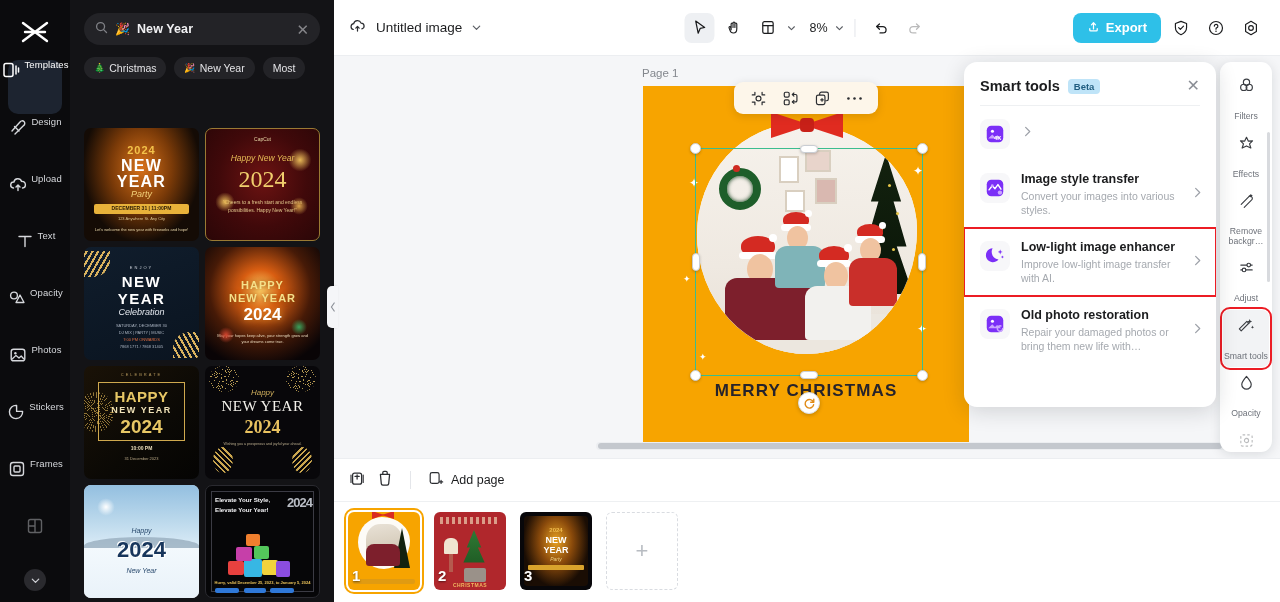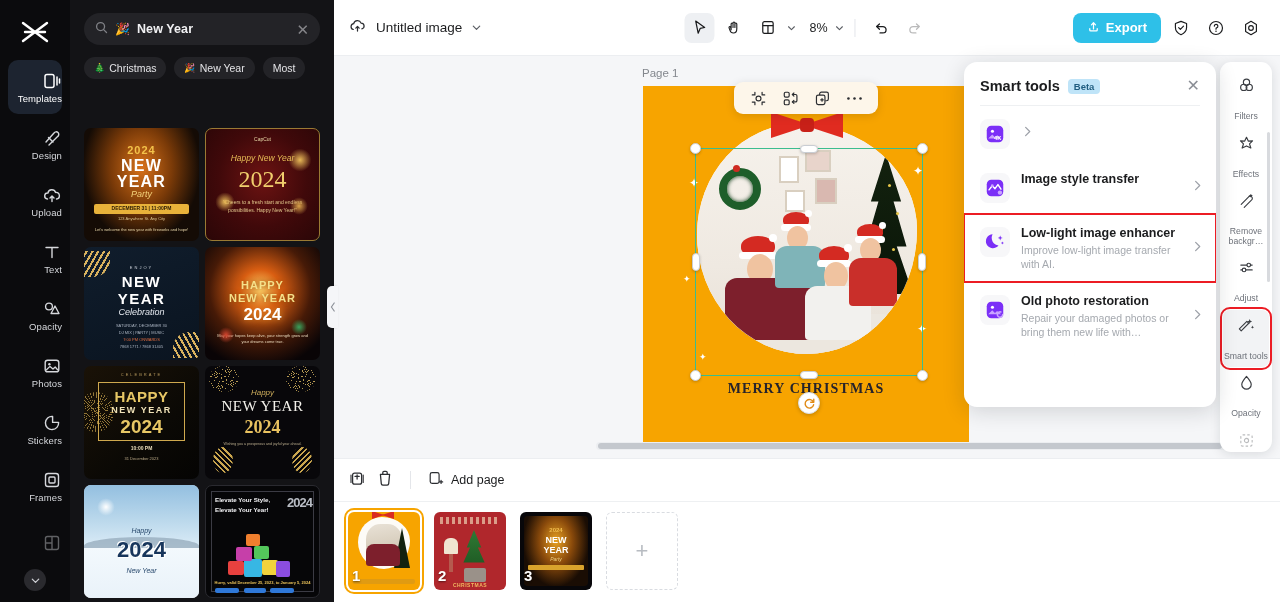--- a/index.html
+++ b/index.html
@@ -14,21 +14,21 @@
   
   #rail {
     position: absolute; left: 0; top: 0; width: 70px; height: 602px;
     background: #0b0b0d;
     display: flex; flex-direction: column; align-items: center;
     padding-top: 14px;
   }
   #rail-logo { width: 36px; height: 36px; display: flex; align-items: center; justify-content: center; margin-bottom: 10px; }
   .rail-item {
     width: 54px; height: 54px; border-radius: 10px;
-    display: flex; flex-direction: column; align-items: flex-end; justify-content: center;
+    display: flex; flex-direction: row; align-items: flex-start; justify-content: center;
     gap: 3px; margin-bottom: 3px; cursor: pointer;
   }
   .rail-item.active { background: #1d2430; }
   .rail-item .ri-ico { width: 20px; height: 20px; display: block; }
   .rail-item .ri-lbl { font-size: 9.5px; color: #d6d8dc; line-height: 1.05; text-align: center; letter-spacing: .1px; }
   .rail-item.active .ri-lbl { color: #ffffff; }
   .rail-item.dim .ri-lbl, .rail-item.dim .ri-ico { opacity: .42; }
   #rail-more {
     width: 22px; height: 22px; border-radius: 50%; background: #2a2a2e;
     display: flex; align-items: center; justify-content: center; cursor: pointer;
@@ -149,22 +149,22 @@
 
   .bow { position:absolute; left:50%; top:-12px; transform:translateX(-50%); width:72px; height:26px; }
   .bow-l, .bow-r { position:absolute; top:0; width:32px; height:26px; background:#e02b20; }
   .bow-l { left:0; clip-path: polygon(0 0, 100% 40%, 100% 60%, 0 100%); }
   .bow-r { right:0; clip-path: polygon(100% 0, 0 40%, 0 60%, 100% 100%); }
   .bow-k { position:absolute; left:50%; top:6px; transform:translateX(-50%); width:14px; height:14px; background:#c82018; border-radius:4px; }
   .star { position:absolute; color:#fff; font-size:12px; }
 
   #merry-text {
     position: absolute; left: 0; right: 0; top: 295px; text-align: center;
-    font-size: 14px; font-weight: 800; color: #26232b; letter-spacing: 1.1px;
-    font-family: Liberation Serif, serif;
+    font-size: 17px; font-weight: 800; color: #26232b; letter-spacing: 1.1px;
+    font-family: Liberation Sans, sans-serif;
   }
 
   
   #sel-box {
     position: absolute; left: 52px; top: 62px; width: 228px; height: 228px;
     border: 1.5px solid #3bbd8f;
   }
   .hdl { position: absolute; background: #fff; border: 1.5px solid #c9cdd3; box-shadow: 0 1px 3px rgba(0,0,0,.2); }
   .hdl.c { width: 11px; height: 11px; border-radius: 50%; }
   .hdl.hz { width: 18px; height: 8px; border-radius: 4px; }
@@ -773,20 +773,21 @@
       <span class="sp-ico">
         <svg width="22" height="22" viewBox="0 0 24 24">
           <rect x="3" y="3" width="18" height="18" rx="5" fill="#7b2ff7"></rect>
           <path d="M5.5 14 L9 9.5 l3 3.2 3.2-4.4 3.3 5" stroke="#fff" stroke-width="1.6" fill="none" stroke-linecap="round" stroke-linejoin="round"></path>
           <circle cx="9" cy="9.5" r="1.5" fill="#c9a4ff"></circle>
           <circle cx="17.4" cy="17" r="2.4" fill="#c9a4ff"></circle>
         </svg>
       </span>
       <span class="sp-txt">
         <span class="sp-name" style="display:block">Image style transfer</span>
+        <span class="sp-desc" style="display:block">Convert your images into various styles.</span>
       </span>
       <span class="sp-chev">
         <svg width="13" height="13" viewBox="0 0 14 14" fill="none">
           <path d="M5 2.6 L9.4 7 L5 11.4" stroke="#9da1a8" stroke-width="1.35" stroke-linecap="round" stroke-linejoin="round"></path>
         </svg>
       </span>
     </div>
 
     <div class="sp-item highlight">
       <span class="sp-ico">

